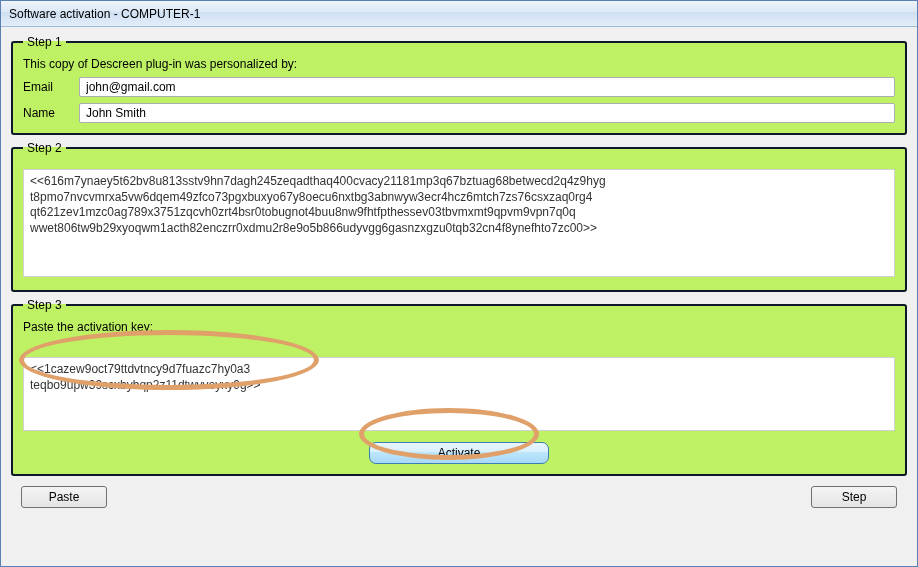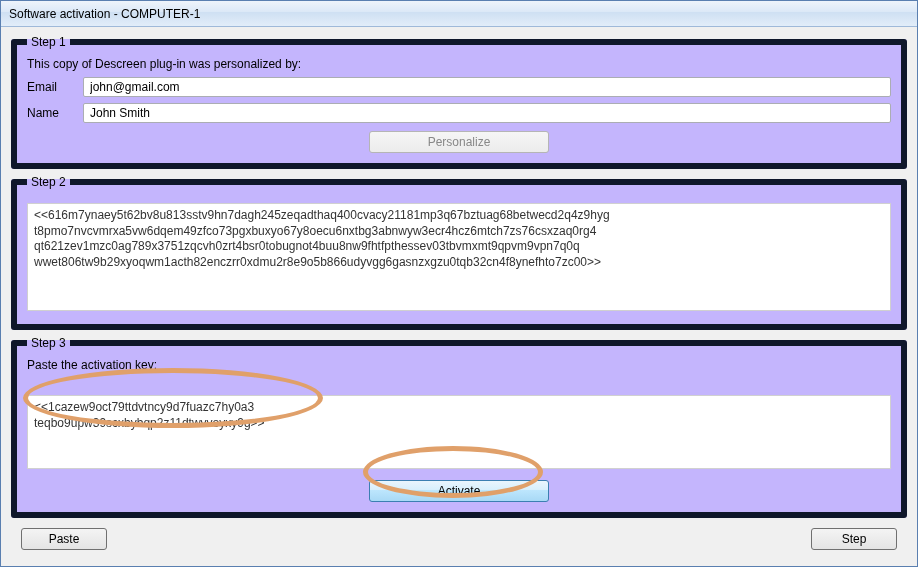--- a/index.html
+++ b/index.html
@@ -32,23 +32,23 @@
   }
   .client {
     flex: 1;
     background: #f0f0f0;
     padding: 8px 10px 6px 10px;
     display: flex;
     flex-direction: column;
     gap: 6px;
   }
   fieldset.group {
-    border: 6px solid #0f172a;
+    border: 2px solid #0f172a;
     border-radius: 3px;
-    background: #c4b5fd;
+    background: #bef264;
     margin: 0;
     padding: 8px 10px 10px 10px;
   }
   fieldset.group > legend {
     padding: 0 4px;
     font-size: 12px;
   }
   .row {
     display: flex;
     align-items: center;
@@ -77,20 +77,21 @@
   }
   .btn:disabled {
     color: #888;
     border-color: #b5b5b5;
     background: linear-gradient(to bottom, #f6f6f6, #ececec);
     cursor: default;
   }
   .btn.primary {
     border-color: #3c7fb1;
     background: linear-gradient(to bottom, #eaf5fd 0%, #d7effc 45%, #bde6fd 46%, #a8d9f6 100%);
+    border-radius: 7px;
   }
   .center-btn {
     display:flex;
     justify-content:center;
     margin-top:8px;
   }
   .regcode-box, .actkey-box {
     width:100%;
     border:1px solid #d0d0d0;
     background:#fff;
@@ -137,23 +138,20 @@
       <legend>Step 1</legend>
       <p class="instr">This copy of Descreen plug-in was personalized by:</p>
       <div class="row">
         <span class="lbl">Email</span>
         <input class="text" type="text" value="john@gmail.com" style="">
       </div>
       <div class="row">
         <span class="lbl">Name</span>
         <input class="text" type="text" value="John Smith" style="">
       </div>
-      <div class="center-btn">
-        <button class="btn" disabled="">Personalize</button>
-      </div>
     </fieldset>
 
     <fieldset class="group">
       <legend>Step 2</legend>
       <textarea class="regcode-box" readonly="" style="">&lt;&lt;616m7ynaey5t62bv8u813sstv9hn7dagh245zeqadthaq400cvacy21181mp3q67bztuag68betwecd2q4z9hyg
 t8pmo7nvcvmrxa5vw6dqem49zfco73pgxbuxyo67y8oecu6nxtbg3abnwyw3ecr4hcz6mtch7zs76csxzaq0rg4
 qt621zev1mzc0ag789x3751zqcvh0zrt4bsr0tobugnot4buu8nw9fhtfpthessev03tbvmxmt9qpvm9vpn7q0q
 wwet806tw9b29xyoqwm1acth82enczrr0xdmu2r8e9o5b866udyvgg6gasnzxgzu0tqb32cn4f8ynefhto7zc00&gt;&gt;</textarea>
     </fieldset>
 

